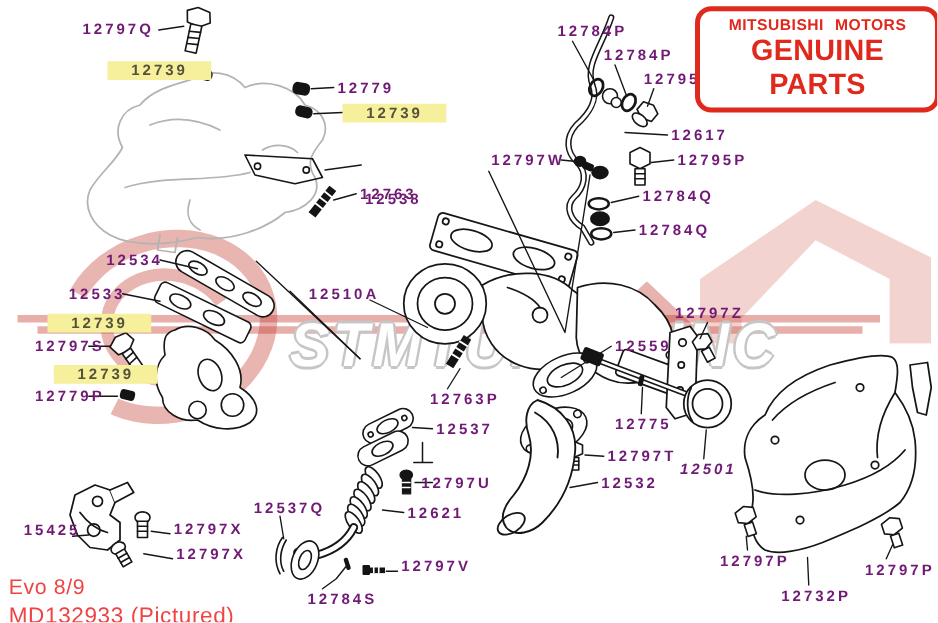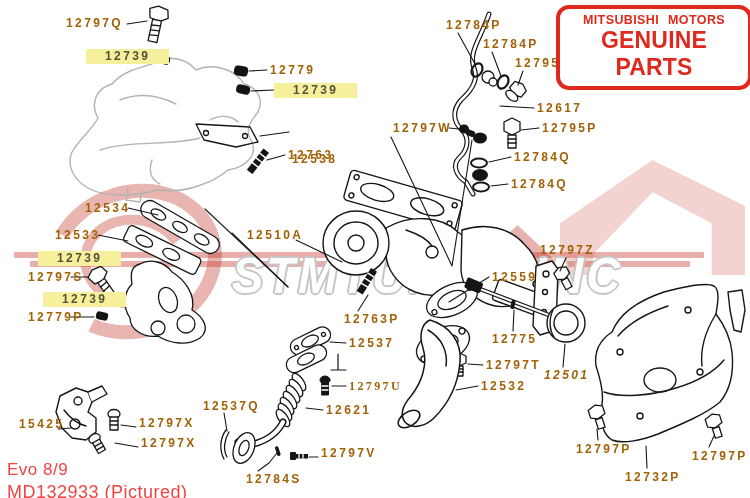--- a/index.html
+++ b/index.html
@@ -13,21 +13,21 @@
   #wm-text{position:absolute;left:232px;top:248px;font-style:italic;font-weight:bold;
            font-size:47px;letter-spacing:3px;color:#fff;white-space:nowrap;
            font-family:"Liberation Sans",sans-serif;transform:scaleY(1.05);
            text-shadow:-2px 0 #c6c6c6,2px 0 #c6c6c6,0 -2px #c6c6c6,0 2px #c6c6c6,
                        -1px -1px #c6c6c6,1px 1px #c6c6c6,-1px 1px #c6c6c6,1px -1px #c6c6c6;}
   
   #art{position:absolute;left:0;top:0;z-index:2;}
   
   #labels-layer{position:absolute;inset:0;z-index:3;}
   .plabel{position:absolute;font-weight:bold;font-size:12px;letter-spacing:2.4px;
-          color:#a16207;white-space:nowrap;line-height:13px;}
+          color:#701a75;white-space:nowrap;line-height:13px;}
   .plabel.hl{background:#f6f09d;color:#56523a;padding:1px 19px;margin-left:-3px;margin-top:-1px;}
   
   #brand-badge{position:absolute;left:556px;top:5px;width:184px;z-index:4;
                border:4px solid #e0291d;border-radius:13px;background:#fff;
                text-align:center;padding:4px 2px 5px 2px;color:#e0291d;}
   #brand-badge .l1{font-weight:bold;font-size:12.5px;letter-spacing:.4px;word-spacing:5px;}
   #brand-badge .l2{font-weight:bold;font-size:23px;letter-spacing:.2px;transform:scaleY(1.02);}
   
   #footer{position:absolute;left:7px;top:460px;z-index:4;color:#ef4444;}
   #footer .f1{font-size:17px;letter-spacing:.5px;}
@@ -429,21 +429,21 @@
       <div class="plabel" style="left: 28px; top: 311px;">12779P</div>
       <div class="plabel" style="left: 247px; top: 229px;">12510A</div>
       <div class="plabel" style="left: 540px; top: 244px;">12797Z</div>
       <div class="plabel" style="left: 492px; top: 271px;">12559</div>
       <div class="plabel" style="left: 344px; top: 313px;">12763P</div>
       <div class="plabel" style="left: 349px; top: 337px;">12537</div>
       <div class="plabel" style="left: 492px; top: 333px;">12775</div>
       <div class="plabel" style="left: 486px; top: 359px;">12797T</div>
       <div class="plabel" style="left: 544px; top: 369px; font-style: italic;">12501</div>
       <div class="plabel" style="left: 481px; top: 380px;">12532</div>
-      <div class="plabel" style="left: 349px; top: 380px; font-family: Liberation Serif, serif;">12797U</div>
+      <div class="plabel" style="left: 337px; top: 380px;">12797U</div>
       <div class="plabel" style="left: 326px; top: 404px;">12621</div>
       <div class="plabel" style="left: 203px; top: 400px;">12537Q</div>
       <div class="plabel" style="left: 19px; top: 418px;">15425</div>
       <div class="plabel" style="left: 139px; top: 417px;">12797X</div>
       <div class="plabel" style="left: 141px; top: 437px;">12797X</div>
       <div class="plabel" style="left: 321px; top: 447px;">12797V</div>
       <div class="plabel" style="left: 246px; top: 473px;">12784S</div>
       <div class="plabel" style="left: 576px; top: 443px;">12797P</div>
       <div class="plabel" style="left: 692px; top: 450px;">12797P</div>
       <div class="plabel" style="left: 625px; top: 471px;">12732P</div>

